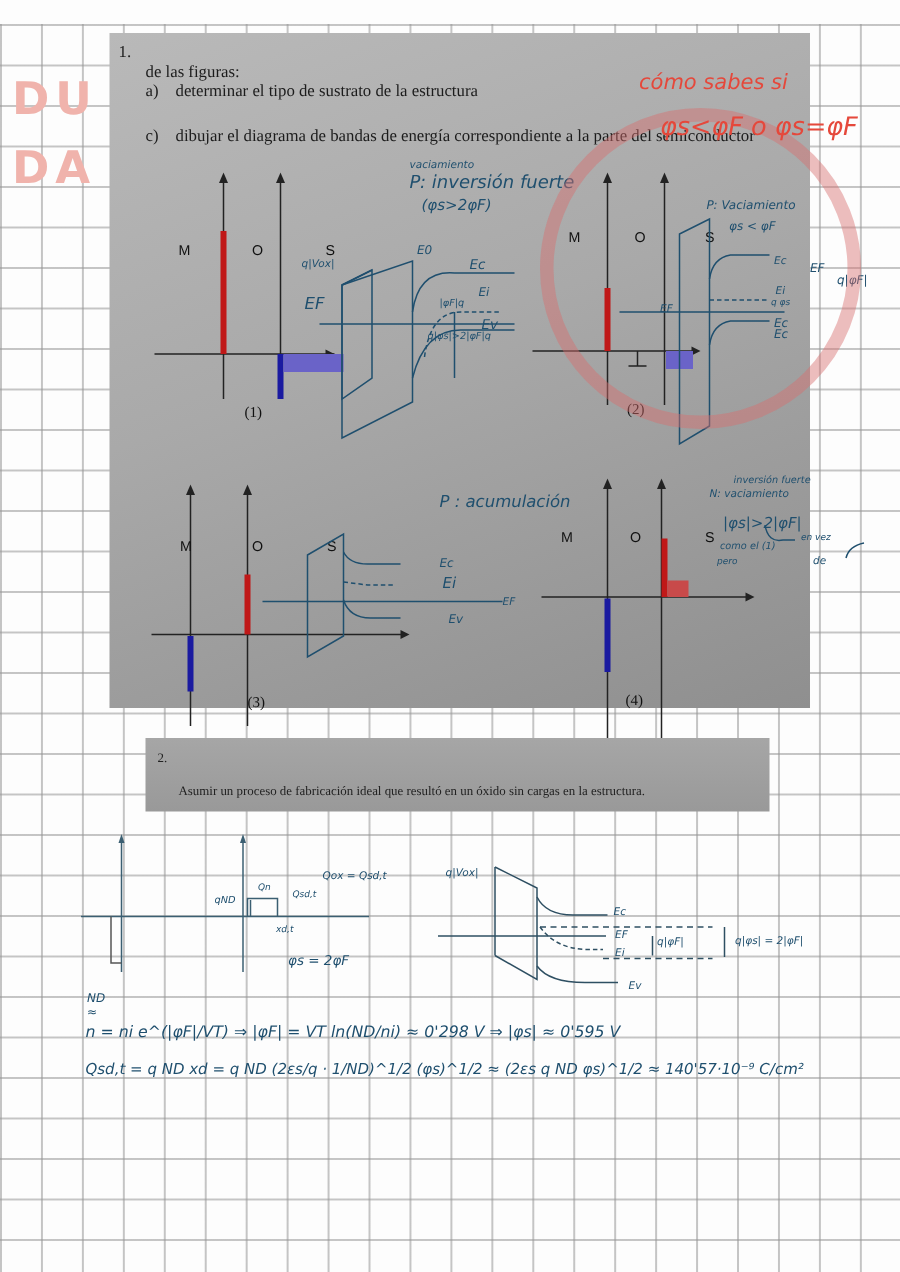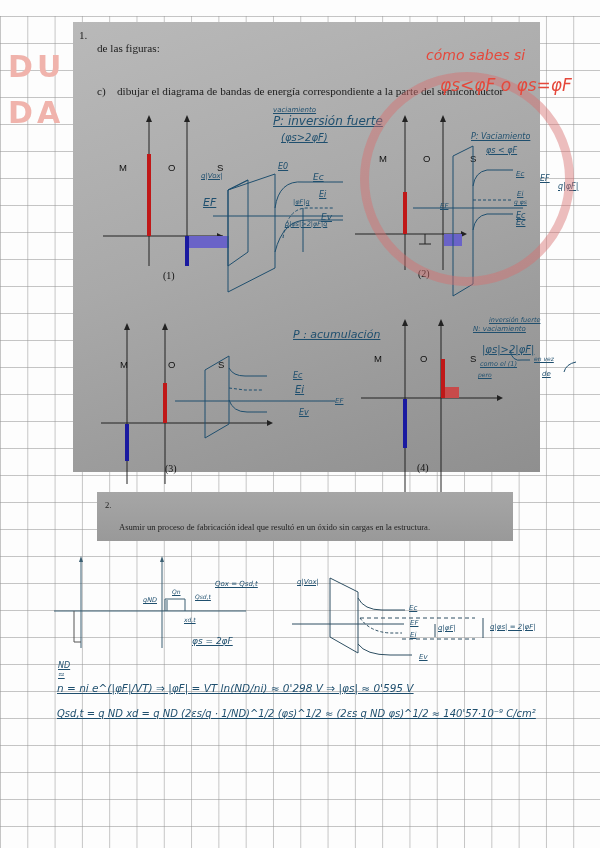--- a/index.html
+++ b/index.html
@@ -13,21 +13,21 @@
   .photo{position:absolute;left:73px;top:22px;width:467px;height:450px;
     background:linear-gradient(160deg,#b9b9b9 0%,#a9a9a9 45%,#8f8f8f 100%);}
   .q-text{position:absolute;color:#1c1c1c;font-size:11.2px;line-height:13.5px;}
   .q1-num{left:6px;top:7px;}
   .q1-line1{left:24px;top:7px;}
   .q1-line2{left:24px;top:20px;}
   .q1-item{left:24px;}
   .q1-item .lbl{display:inline-block;width:20px;}
   .panel-lbl{position:absolute;font-family:"Liberation Sans",sans-serif;font-size:9.5px;color:#111;}
   .fig-num{position:absolute;font-size:10px;color:#111;}
-  .hw{position:absolute;font-family:"DejaVu Sans",sans-serif;color:#1f4f6e;font-style:italic;white-space:nowrap;text-decoration:underline;}
+  .hw{position:absolute;font-family:"DejaVu Sans",sans-serif;color:#1f4f6e;font-style:italic;white-space:nowrap;}
   .hw-red{position:absolute;font-family:"DejaVu Sans",sans-serif;color:#e5483b;font-style:italic;white-space:nowrap;}
   .duda{position:absolute;left:8px;font-family:"DejaVu Sans",sans-serif;font-weight:bold;
     color:#f0b3ac;font-size:30px;letter-spacing:4px;line-height:30px;}
   .circle{position:absolute;left:360px;top:72px;width:196px;height:196px;border-radius:50%;
     border:9px solid rgba(214,110,110,.45);}
   svg{position:absolute;overflow:visible;}
   .q2box{position:absolute;left:97px;top:492px;width:416px;height:49px;
     background:linear-gradient(180deg,#a6a6a6,#999);}
   .q2box .t{position:absolute;font-size:8.6px;line-height:10.5px;color:#222;}
 </style>
@@ -35,20 +35,21 @@
 <body>
 
 <div class="grid"></div>
 
 <div class="duda" style="top:52px">DU</div>
 <div class="duda" style="top:98px">DA</div>
 
 <div class="photo">
   <div class="q-text q1-num">1.</div>
   <div class="q-text q1-line2">de las figuras:</div>
+  <div class="q-text q1-item" style="top:33px"><span class="lbl">a)</span><span>determinar el tipo de sustrato de la estructura</span></div>
   <div class="q-text q1-item" style="top:63px"><span class="lbl">c)</span><span>dibujar el diagrama de bandas de energía correspondiente a la parte del semiconductor</span></div>
 
   <svg width="220" height="190" style="left:20px;top:88px">
     <line x1="10" y1="126" x2="130" y2="126" stroke="#222" stroke-width="1"></line>
     <polygon points="130,126 124,123 124,129" fill="#222"></polygon>
     <line x1="56" y1="10" x2="56" y2="156" stroke="#222" stroke-width="1"></line>
     <polygon points="56,5 53,12 59,12" fill="#222"></polygon>
     <line x1="94" y1="10" x2="94" y2="156" stroke="#222" stroke-width="1"></line>
     <polygon points="94,5 91,12 97,12" fill="#222"></polygon>
     <rect x="54" y="44" width="4" height="82" fill="#c01818"></rect>

